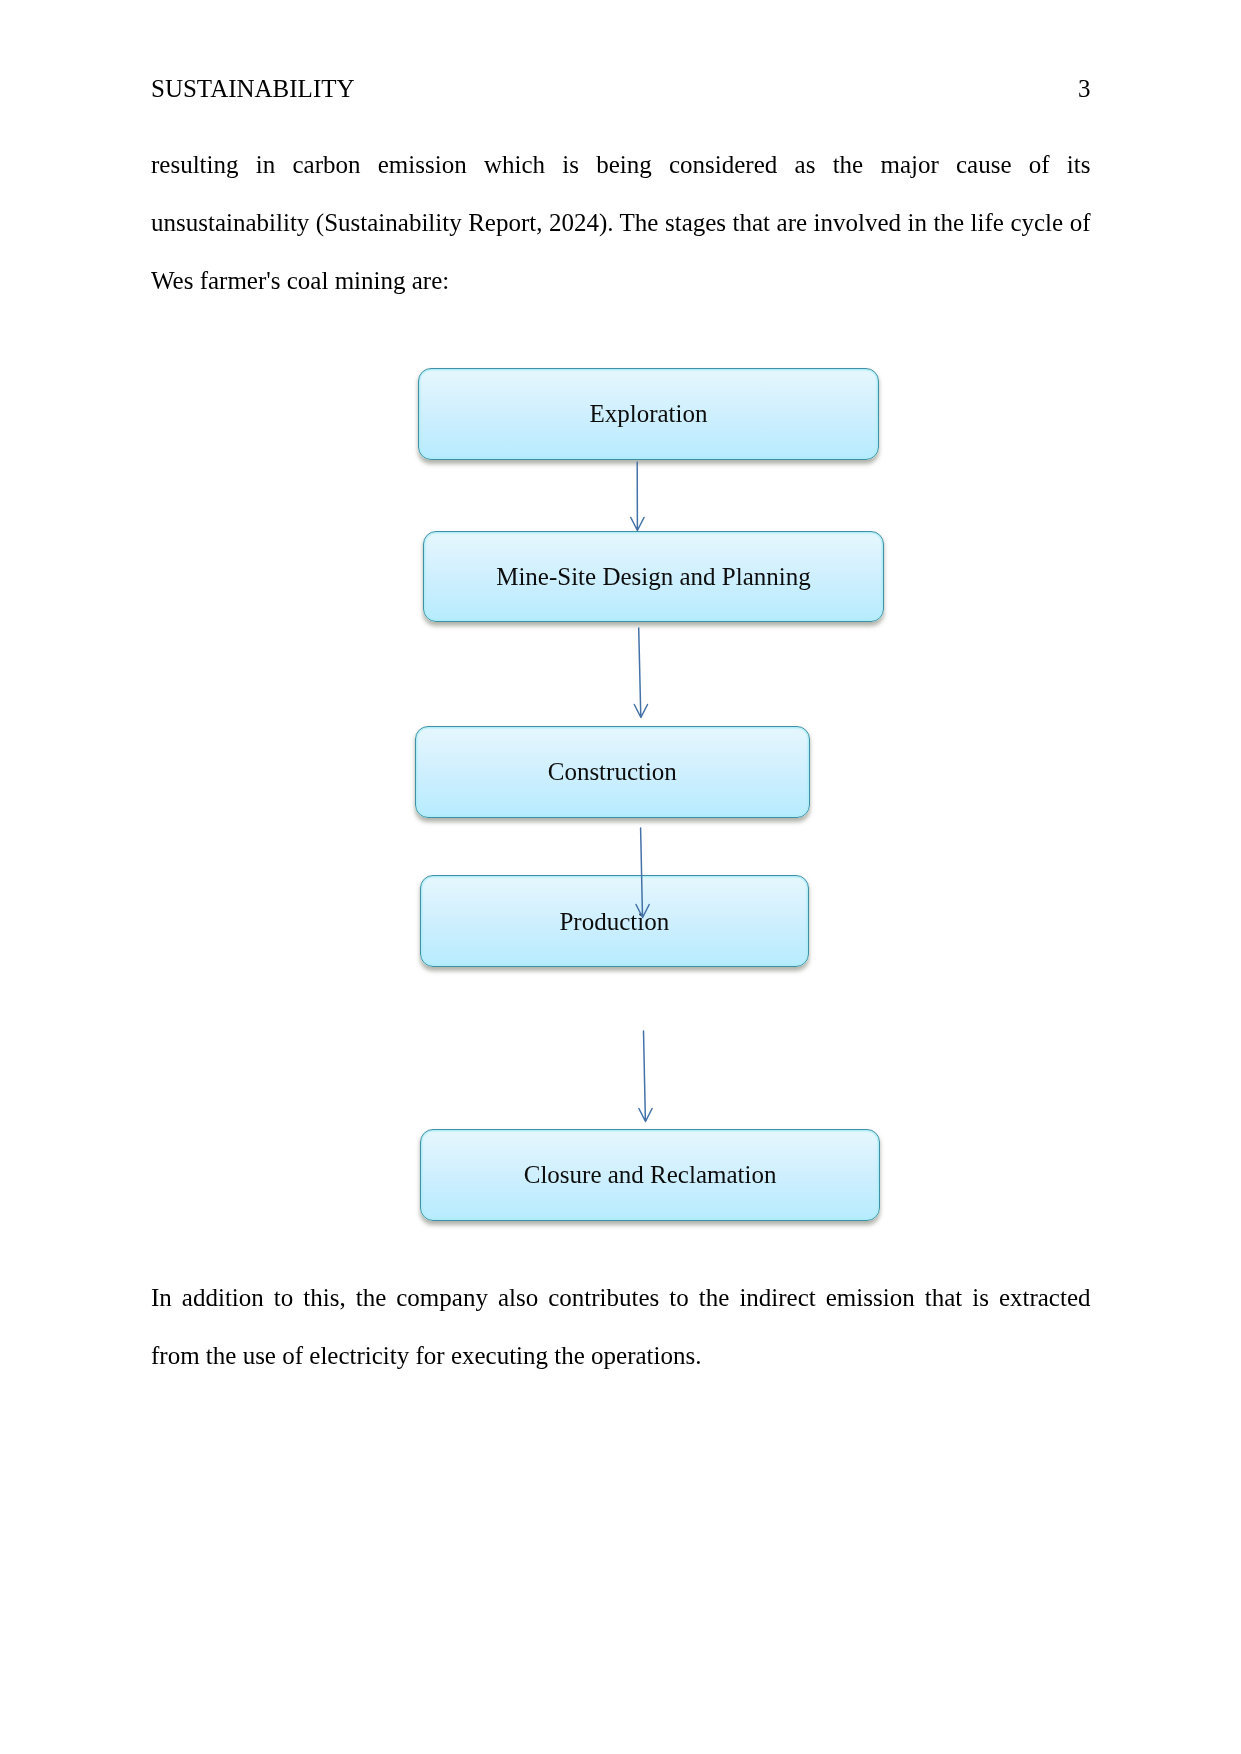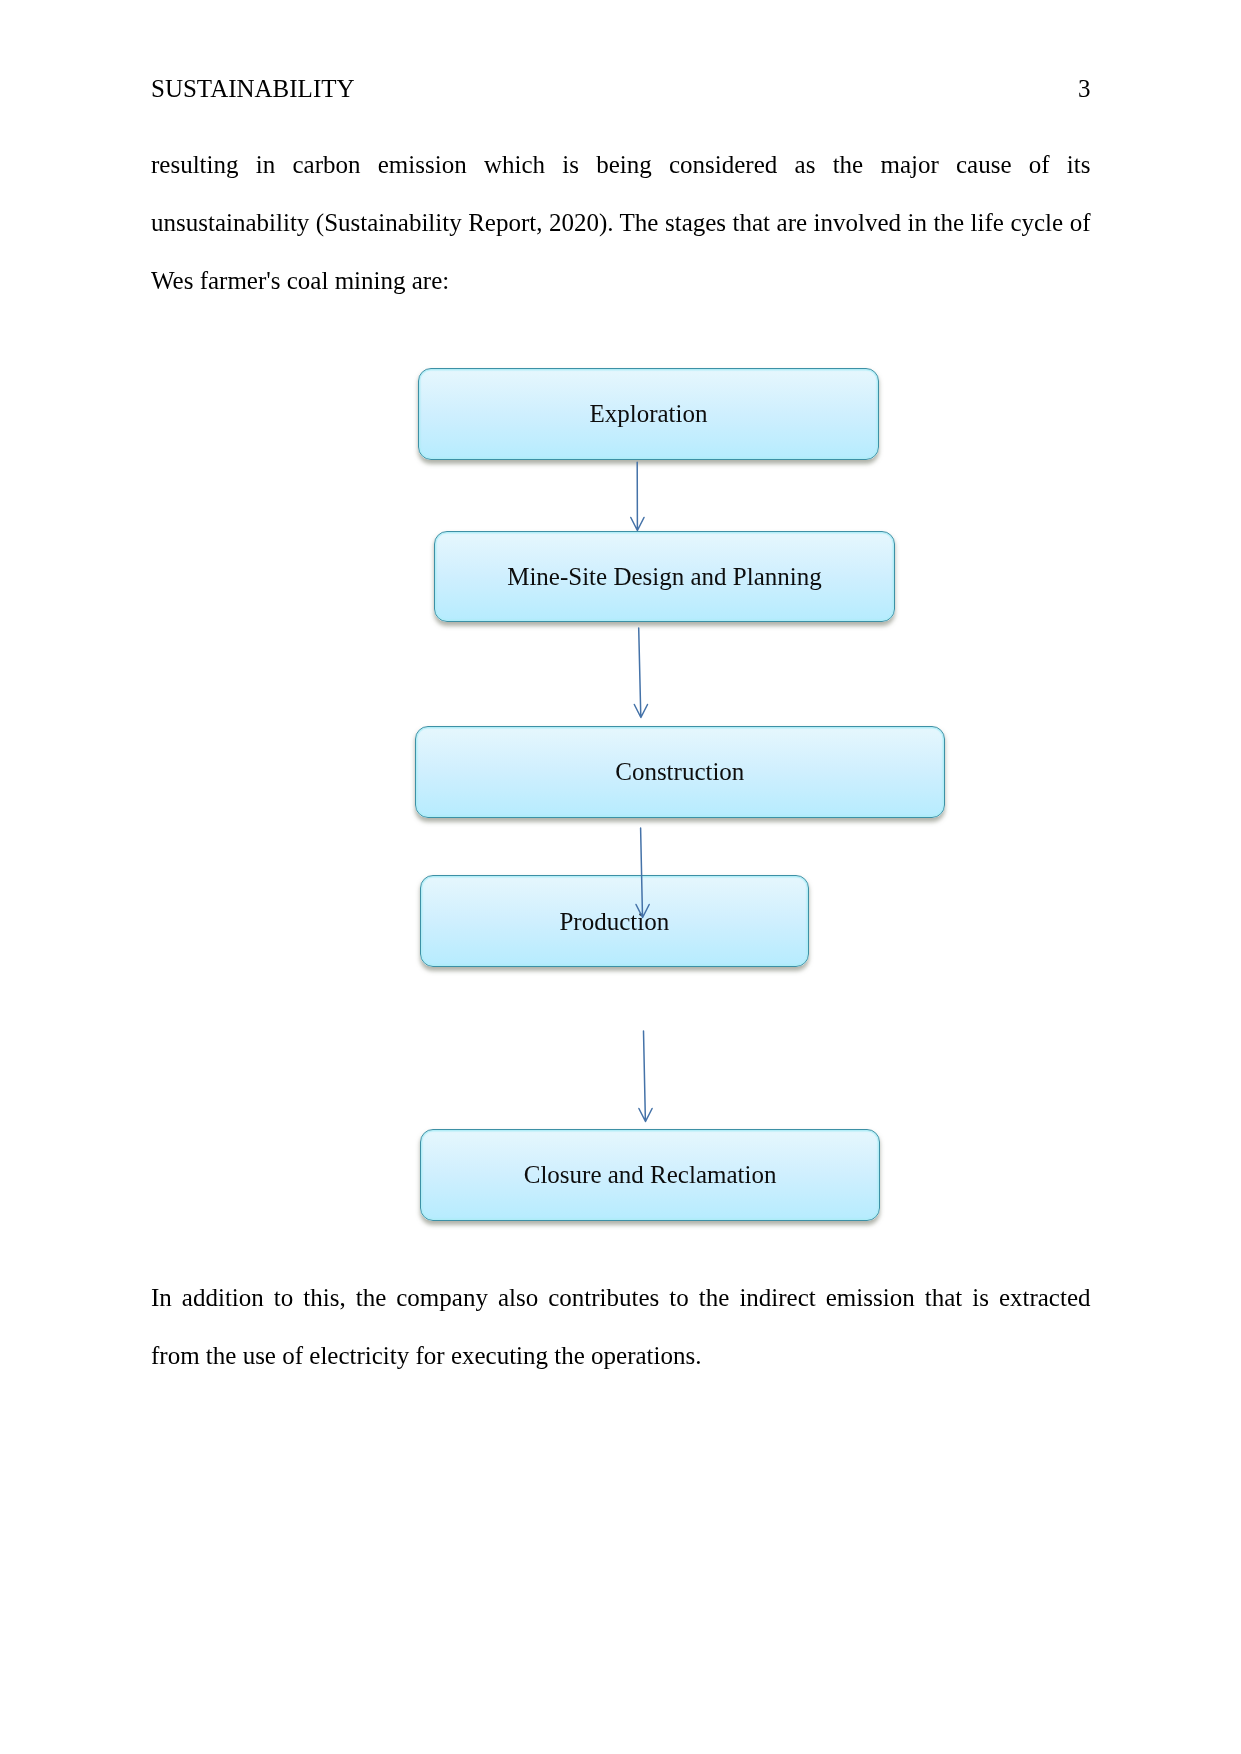--- a/index.html
+++ b/index.html
@@ -54,30 +54,30 @@
 </head>
 <body>
 
 <div class="page">
 
   <div class="runhead">
     <span class="title">SUSTAINABILITY</span>
     <span class="pageno">3</span>
   </div>
 
-  <p class="para p1">resulting in carbon emission which is being considered as the major cause of its unsustainability (Sustainability Report, 2020). The stages that are involved in the life cycle of Wes farmer's coal mining are:</p>
+  <p class="para p1">resulting in carbon emission which is being considered as the major cause of its unsustainability (Sustainability Report, 2024). The stages that are involved in the life cycle of Wes farmer's coal mining are:</p>
 
   <div class="flow">
     <div class="node" style="left:418.0px;top:367.9px;width:460.9px;height:92.0px;">
       <span>Exploration</span>
     </div>
-    <div class="node" style="left:434px;top:530.5px;width:460.9px;height:91.7px;">
+    <div class="node" style="left:423px;top:530.5px;width:460.9px;height:91.7px;">
       <span>Mine-Site Design and Planning</span>
     </div>
-    <div class="node" style="left:414.8px;top:725.7px;width:530px;height:92.1px;">
+    <div class="node" style="left:414.8px;top:725.7px;width:395px;height:92.1px;">
       <span>Construction</span>
     </div>
     <div class="node" style="left:419.8px;top:875px;width:389px;height:92.2px;">
       <span>Production</span>
     </div>
     <div class="node" style="left:419.8px;top:1128.6px;width:460.6px;height:92px;">
       <span>Closure and Reclamation</span>
     </div>
 
     <svg class="arrows" width="1241" height="1754" viewBox="0 0 1241 1754" style="position:absolute;left:0;top:0;pointer-events:none;">

